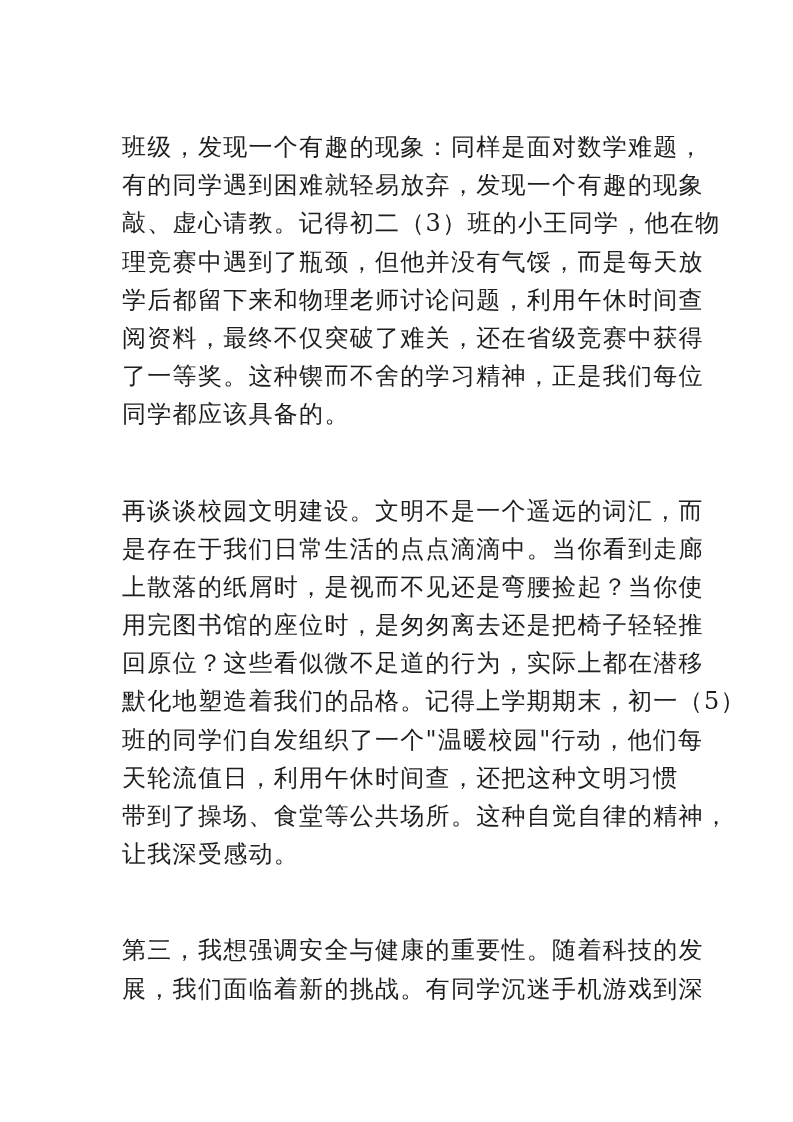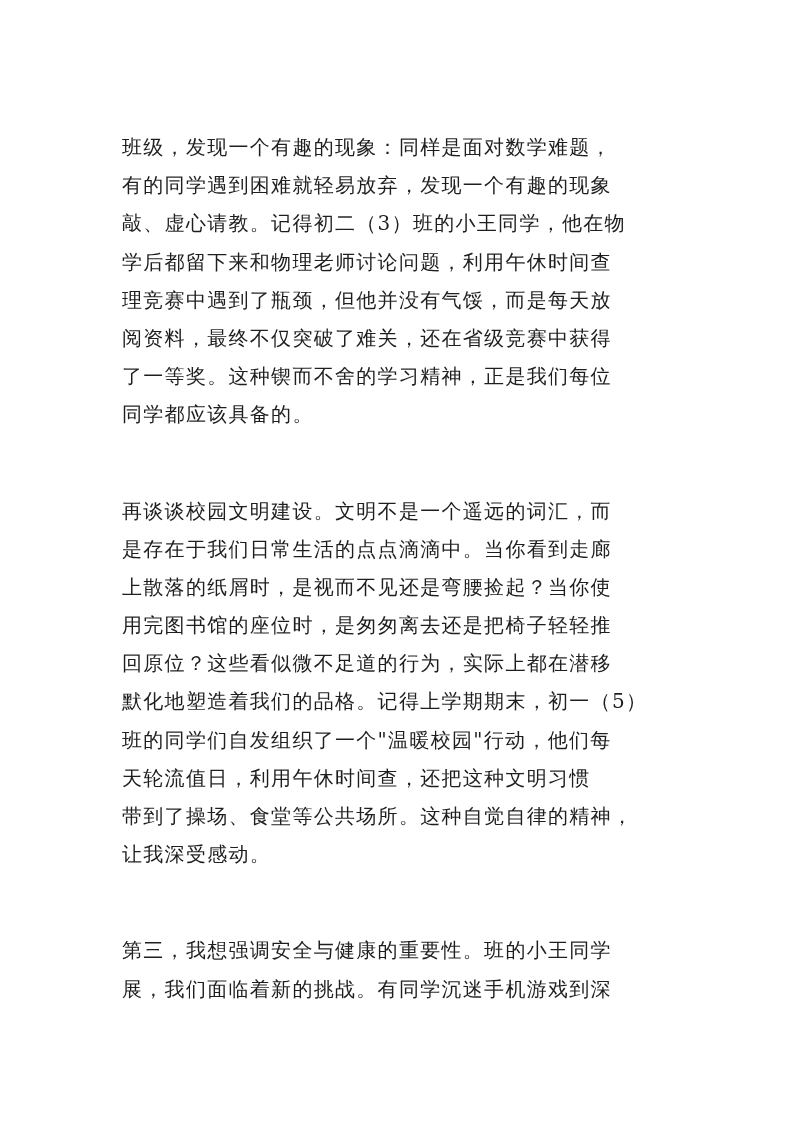--- a/index.html
+++ b/index.html
@@ -15,55 +15,55 @@
     }
     .page {
       position: absolute;
       left: 122px;
       top: 128px;
       width: 548px;
     }
     .para {
       margin: 0 0 58px 0;
       font-family: "DejaVu Serif", "Liberation Serif", serif;
-      font-size: 20px;
+      font-size: 24px;
       line-height: 38.2px;
       color: #1e1e1e;
       letter-spacing: 1.3px;
       text-align: justify;
     }
     .line {
       display: block;
       white-space: nowrap;
       height: 38.2px;
     }
   </style>
 </head>
 <body>
 
 <div class="page">
   <p class="para">
     <span class="line">班级，发现一个有趣的现象：同样是面对数学难题，</span>
     <span class="line">有的同学遇到困难就轻易放弃，发现一个有趣的现象</span>
     <span class="line">敲、虚心请教。记得初二（3）班的小王同学，他在物</span>
+    <span class="line">理竞赛中遇到了瓶颈，但他并没有气馁，而是每天放</span>
     <span class="line">学后都留下来和物理老师讨论问题，利用午休时间查</span>
-    <span class="line">理竞赛中遇到了瓶颈，但他并没有气馁，而是每天放</span>
     <span class="line">阅资料，最终不仅突破了难关，还在省级竞赛中获得</span>
     <span class="line">了一等奖。这种锲而不舍的学习精神，正是我们每位</span>
     <span class="line">同学都应该具备的。</span>
   </p>
   <p class="para">
     <span class="line">再谈谈校园文明建设。文明不是一个遥远的词汇，而</span>
     <span class="line">是存在于我们日常生活的点点滴滴中。当你看到走廊</span>
     <span class="line">上散落的纸屑时，是视而不见还是弯腰捡起？当你使</span>
     <span class="line">用完图书馆的座位时，是匆匆离去还是把椅子轻轻推</span>
     <span class="line">回原位？这些看似微不足道的行为，实际上都在潜移</span>
     <span class="line">默化地塑造着我们的品格。记得上学期期末，初一（5）</span>
     <span class="line">班的同学们自发组织了一个"温暖校园"行动，他们每</span>
     <span class="line">天轮流值日，利用午休时间查，还把这种文明习惯</span>
     <span class="line">带到了操场、食堂等公共场所。这种自觉自律的精神，</span>
     <span class="line">让我深受感动。</span>
   </p>
   <p class="para">
-    <span class="line">第三，我想强调安全与健康的重要性。班的小王同学</span>
+    <span class="line">第三，我想强调安全与健康的重要性。随着科技的发</span>
     <span class="line">展，我们面临着新的挑战。有同学沉迷手机游戏到深</span>
   </p>
 </div>
 
 </body></html>

